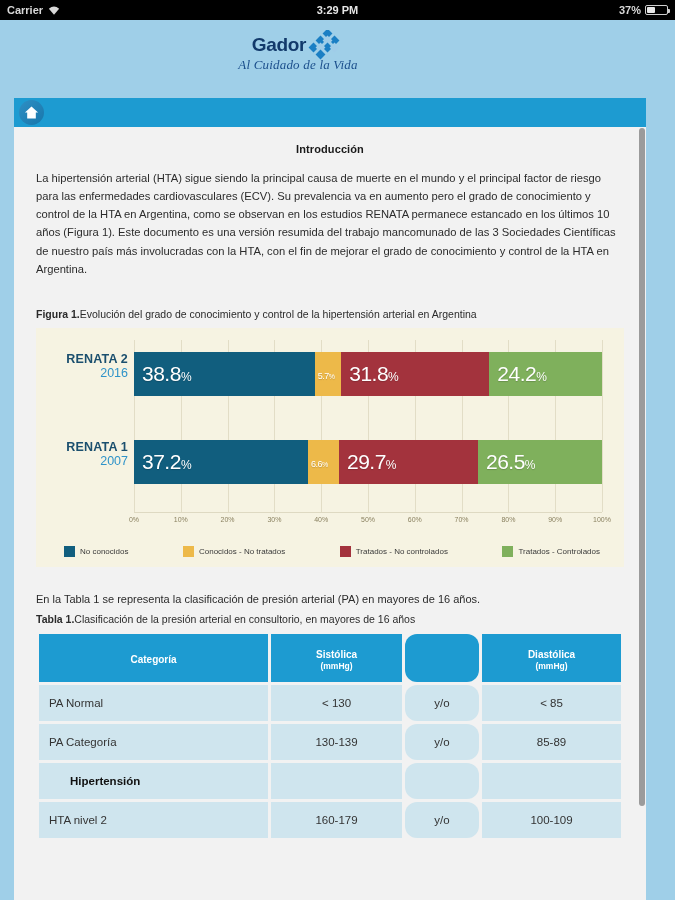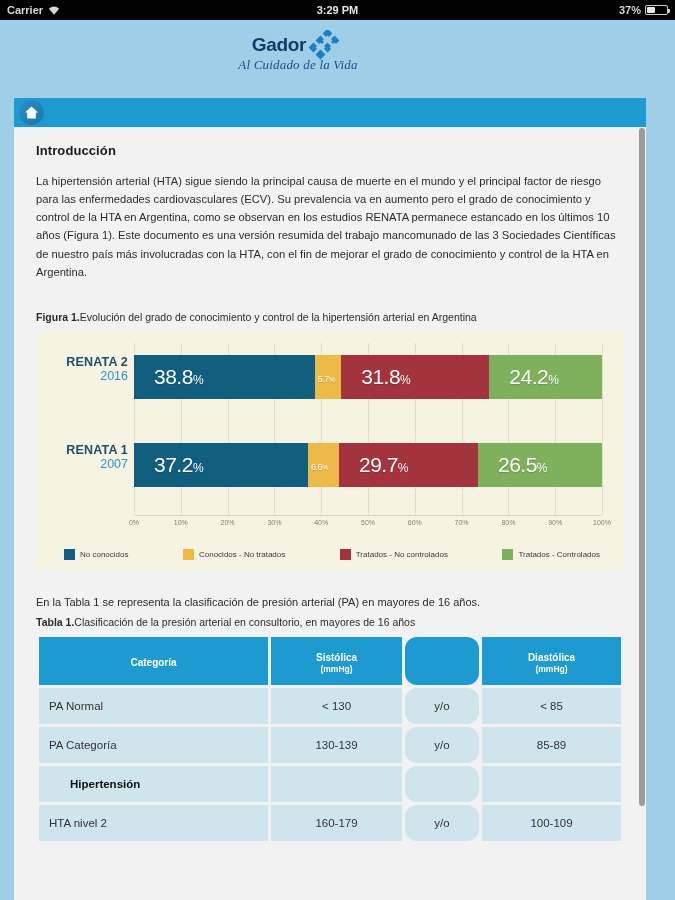--- a/index.html
+++ b/index.html
@@ -81,22 +81,22 @@
   
   .page {
     position: absolute; left: 14px; top: 107px;
     width: 632px; height: 773px;
     background: #f2f2f2;
     overflow: hidden;
   }
   .page-inner { padding: 16px 22px 0 22px; }
 
   h1.section-title {
-    font-size: 13px; font-weight: bold; color: #1a1a1a;
-    margin-bottom: 14px; letter-spacing: 0.1px;
+    font-size: 11px; font-weight: bold; color: #1a1a1a;
+    margin-bottom: 14px; letter-spacing: 0.1px; text-align: center;
   }
   p.body-text {
     font-size: 11.2px; color: #2b2b2b; line-height: 1.62;
     text-align: left;
   }
 
   .fig-caption, .tbl-caption {
     font-size: 10.5px; color: #2b2b2b; margin-top: 30px; margin-bottom: 8px;
   }
   .tbl-caption { margin-top: 8px; margin-bottom: 6px; }
@@ -122,21 +122,21 @@
   .bar-row { position: absolute; left: 0; right: 0; height: 44px; display: flex; }
   .bar-row.r1 { top: 12px; }
   .bar-row.r2 { top: 100px; }
   .seg {
     height: 100%; display: flex; align-items: center;
     position: relative; overflow: hidden;
   }
   .seg .val {
     color: #fff; font-weight: normal;
     font-family: "Liberation Sans", sans-serif;
-    padding-left: 20px; white-space: nowrap;
+    padding-left: 8px; white-space: nowrap;
     text-shadow: 0 1px 1px rgba(0,0,0,.18);
   }
   .seg .val .big { font-size: 21px; letter-spacing: -0.5px; }
   .seg .val .pct { font-size: 12px; }
   .seg.small .val .big { font-size: 9px; }
   .seg.small .val .pct { font-size: 7px; }
   .seg.small .val { padding-left: 3px; }
 
   .rowlabel {
     position: absolute; left: -84px; width: 78px; text-align: right;

